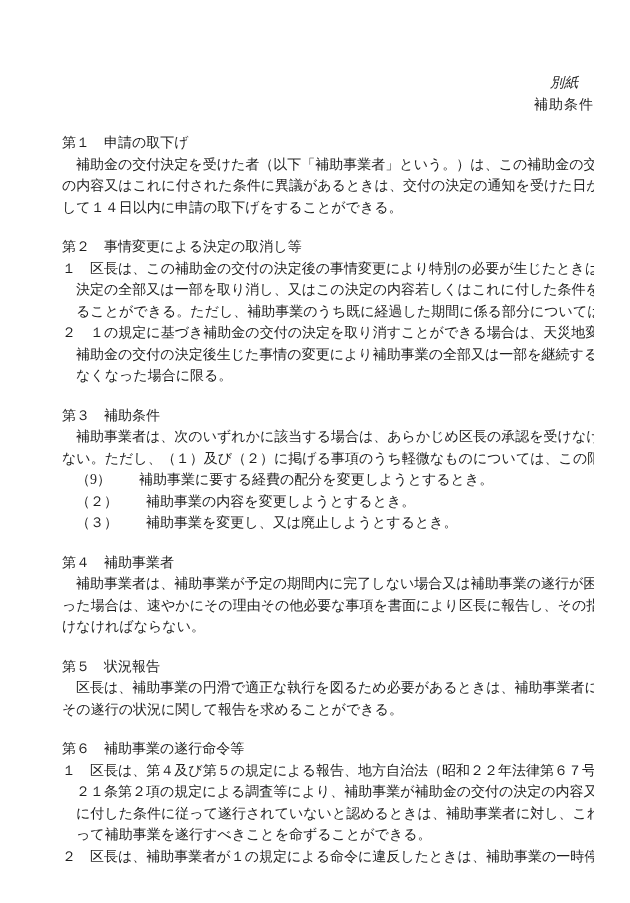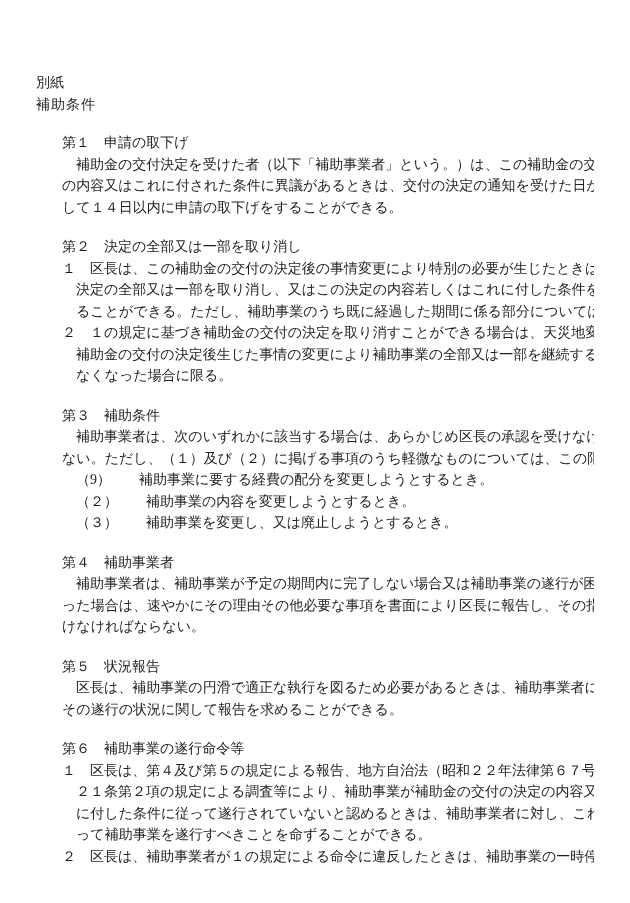--- a/index.html
+++ b/index.html
@@ -19,42 +19,42 @@
     line-height: 21.5px;
     padding: 72px 36px 0 36px;
     overflow: hidden;
   }
   .line {
     white-space: pre;
     height: 21.5px;
     overflow: hidden;
   }
   .i1 { padding-left: 14px; }        
-  .tag-line { text-align: left; padding-right: 16px; }
-  .title-line { text-align: left; letter-spacing: 1px; }
+  .tag-line { text-align: right; padding-right: 16px; font-style: italic; }
+  .title-line { text-align: right; letter-spacing: 1px; }
   .section { margin-top: 18px; margin-left: 26px; }
   .section.first { margin-top: 17px; }
 </style>
 </head>
 <body>
 
 <div class="page">
 
   <div class="line tag-line">別紙</div>
   <div class="line title-line">補助条件</div>
 
   <div class="section first">
     <div class="line">第１　申請の取下げ</div>
     <div class="line i1">補助金の交付決定を受けた者（以下「補助事業者」という。）は、この補助金の交付の決定</div>
     <div class="line">の内容又はこれに付された条件に異議があるときは、交付の決定の通知を受けた日から起算</div>
     <div class="line">して１４日以内に申請の取下げをすることができる。</div>
   </div>
 
   <div class="section">
-    <div class="line">第２　決定の全部又は一部を取り消し</div>
+    <div class="line">第２　事情変更による決定の取消し等</div>
     <div class="line">１　区長は、この補助金の交付の決定後の事情変更により特別の必要が生じたときは、この</div>
     <div class="line i1">決定の全部又は一部を取り消し、又はこの決定の内容若しくはこれに付した条件を変更す</div>
     <div class="line i1">ることができる。ただし、補助事業のうち既に経過した期間に係る部分については、この</div>
     <div class="line">２　１の規定に基づき補助金の交付の決定を取り消すことができる場合は、天災地変その他</div>
     <div class="line i1">補助金の交付の決定後生じた事情の変更により補助事業の全部又は一部を継続する必要が</div>
     <div class="line i1">なくなった場合に限る。</div>
   </div>
 
   <div class="section">
     <div class="line">第３　補助条件</div>

